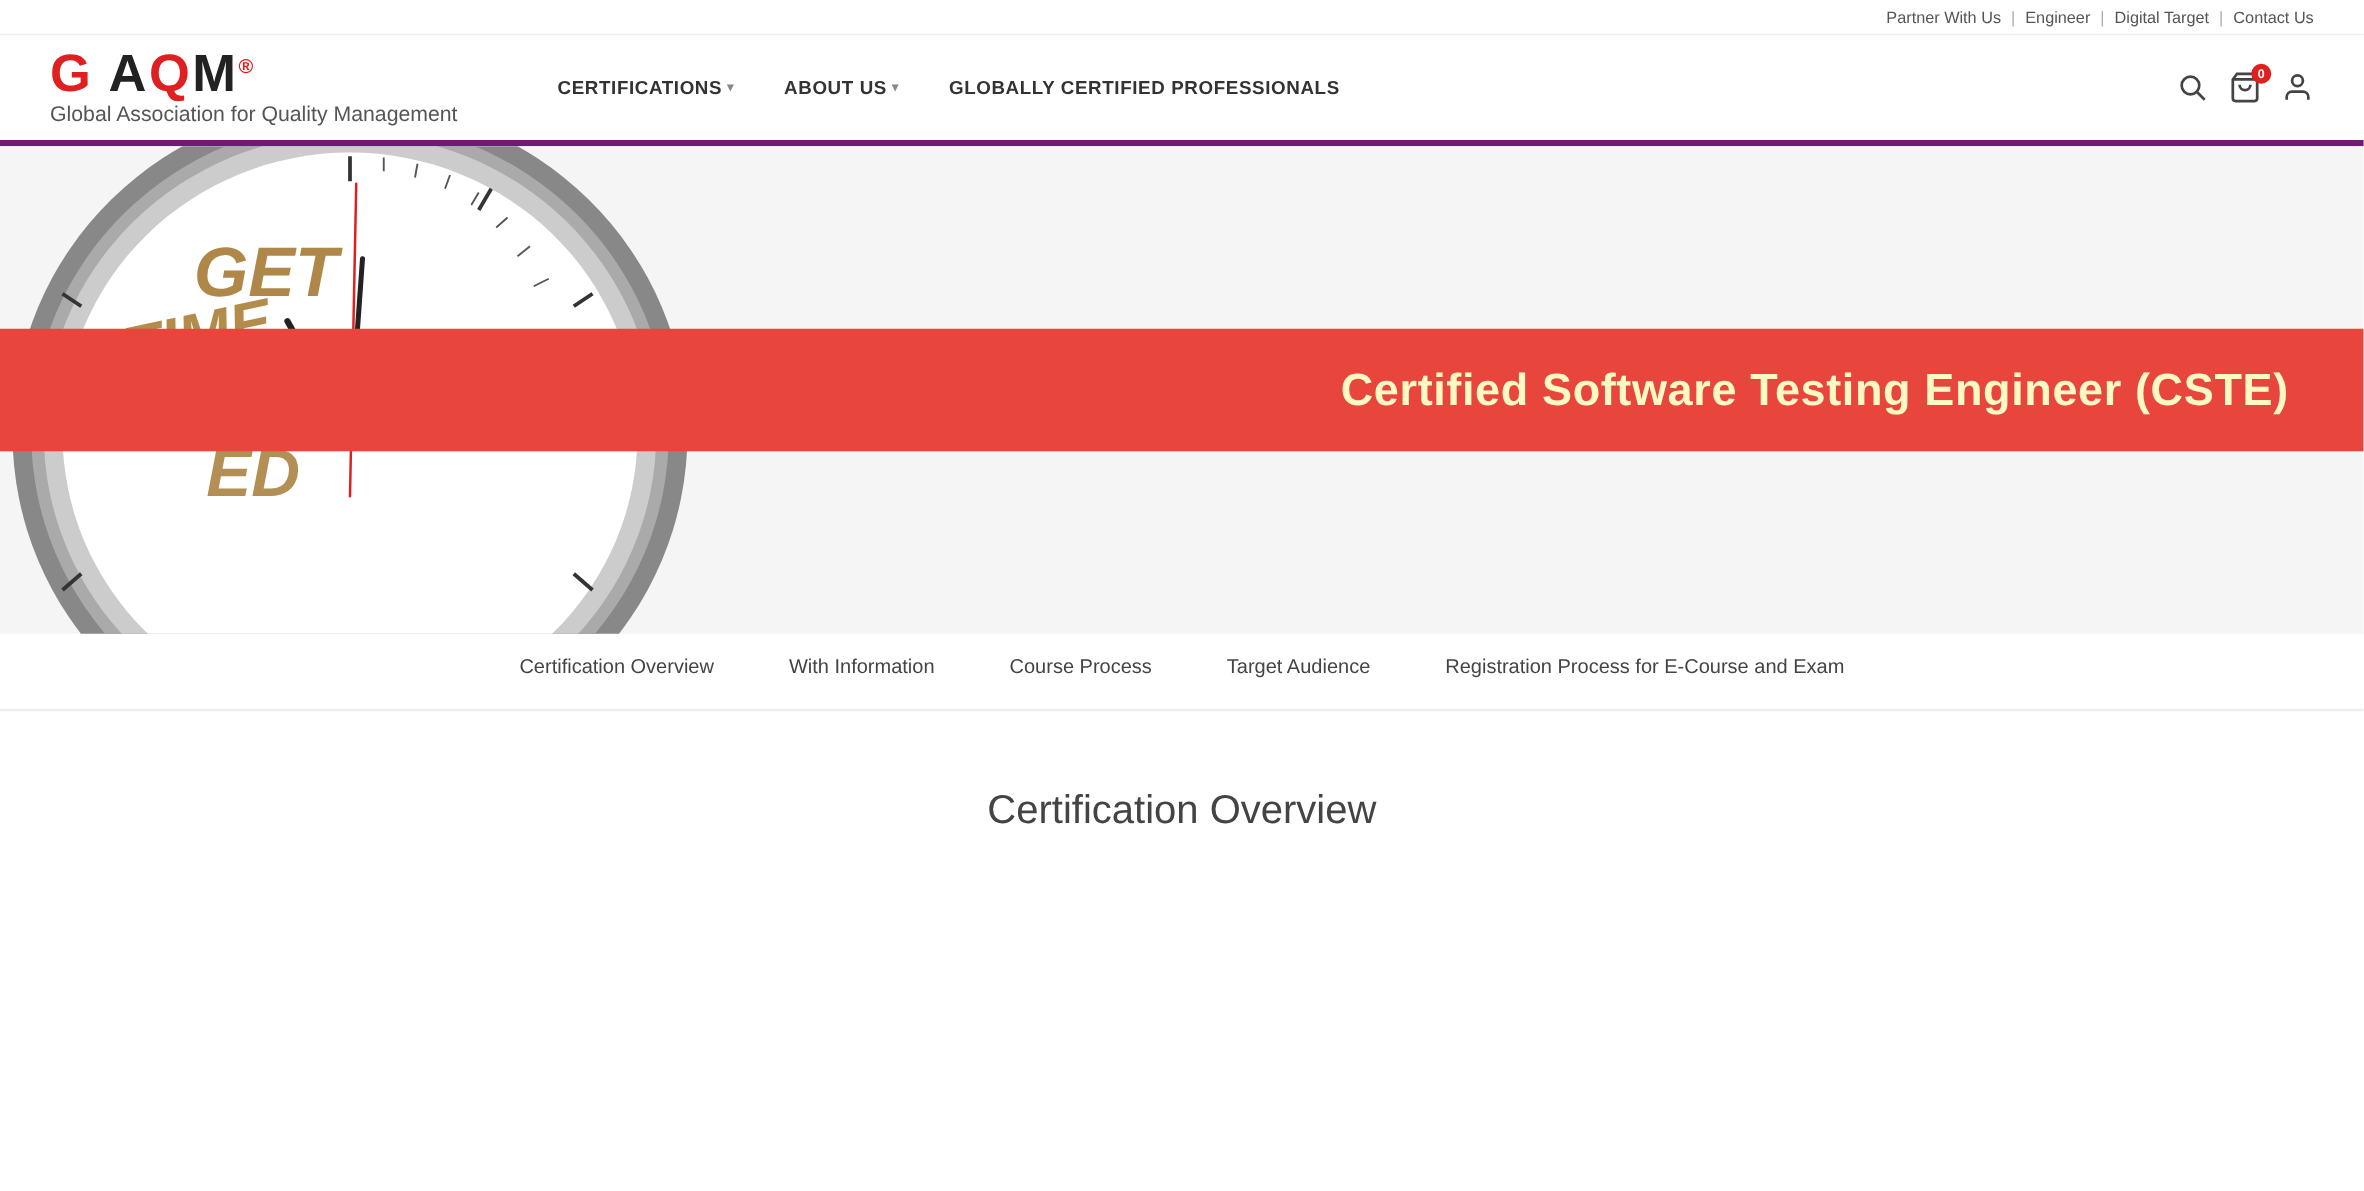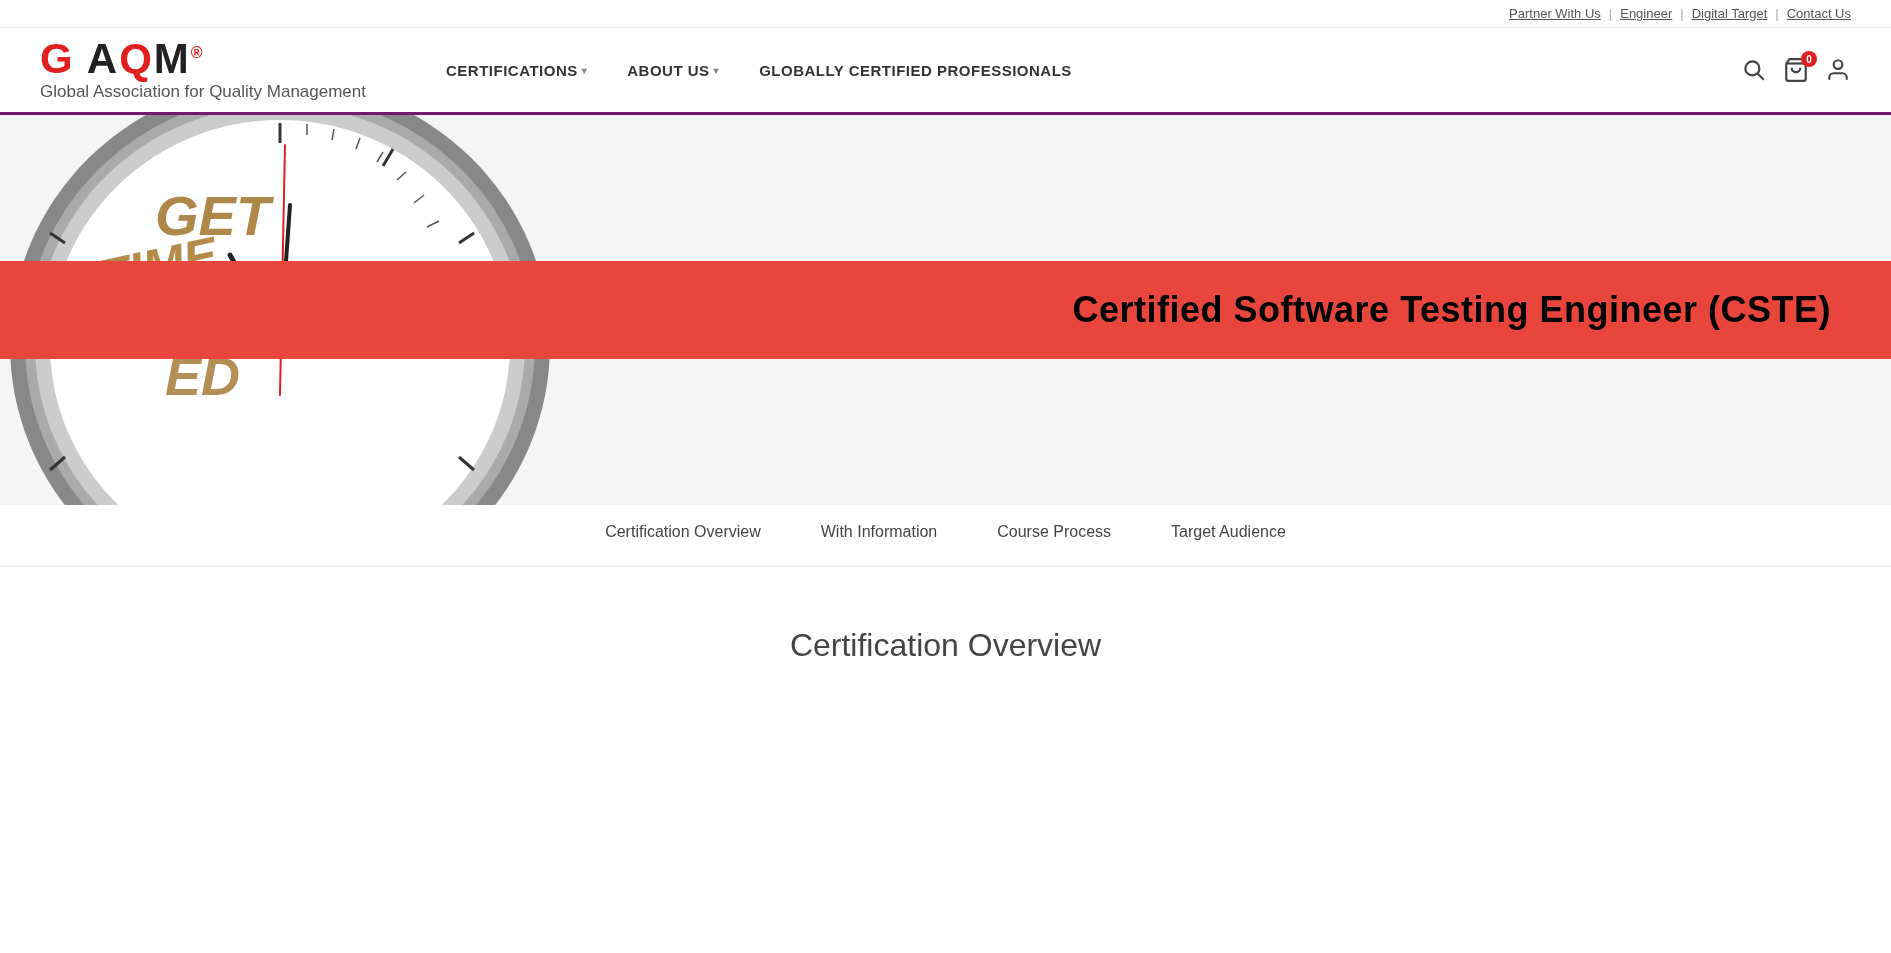--- a/index.html
+++ b/index.html
@@ -8,35 +8,34 @@
     
     .top-bar {
       display: flex;
       justify-content: flex-end;
       align-items: center;
       padding: 6px 40px;
       font-size: 13px;
       color: #555;
       border-bottom: 1px solid #eee;
       gap: 4px;
-      text-decoration: underline;
     }
     .top-bar a, .top-bar span {
       color: #555;
       text-decoration: none;
       cursor: pointer;
     }
     .top-bar .separator { color: #aaa; margin: 0 4px; }
 
     
     .header {
       display: flex;
       align-items: center;
       padding: 10px 40px;
-      border-bottom: 3px solid #701a75;
+      border-bottom: 5px solid #701a75;
       position: relative;
     }
     .logo-area {
       display: flex;
       flex-direction: column;
       margin-right: 80px;
       min-width: 220px;
     }
     .logo-text {
       font-size: 42px;
@@ -132,21 +131,21 @@
       right: 0;
       top: 50%;
       transform: translateY(-50%);
       background: #e8453c;
       padding: 28px 60px 28px 640px;
       display: flex;
       align-items: center;
       justify-content: flex-end;
     }
     .hero-title {
-      color: #000000;
+      color: #fef9c3;
       font-size: 36px;
       font-weight: 700;
       text-align: right;
       letter-spacing: 0.5px;
     }
 
     
     .tabs-section {
       border-bottom: 2px solid #eee;
       display: flex;
@@ -297,17 +296,18 @@
   <div class="hero-banner">
     <h1 class="hero-title">Certified Software Testing Engineer (CSTE)</h1>
   </div>
 </div>
 
 <div class="tabs-section">
   <span class="tab-item">Certification Overview</span>
   <span class="tab-item">With Information</span>
   <span class="tab-item">Course Process</span>
   <span class="tab-item">Target Audience</span>
+  <span class="tab-item">Registration Process for E-Course and Exam</span>
 </div>
 
 <div class="content-section">
   <h2 class="content-title">Certification Overview</h2>
 </div>
 
 </body></html>

